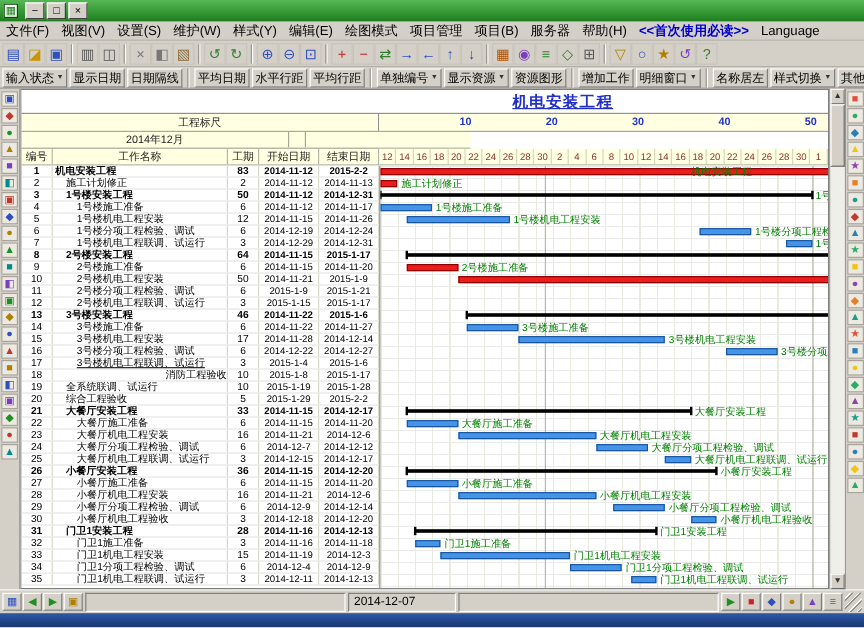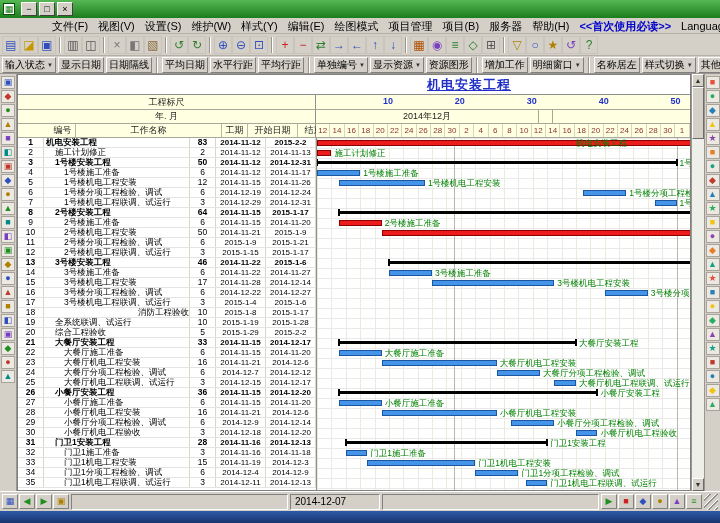--- a/index.html
+++ b/index.html
@@ -7,21 +7,21 @@
   body{font-family:"Liberation Sans","DejaVu Sans",sans-serif;}
   .window{width:720px;height:523px;position:relative;overflow:hidden;background:#d4d0c8;}
 
   
   .titlebar{height:18px;display:flex;align-items:center;padding:0 3px;background:linear-gradient(180deg,#55b854,#1b7d1b);}
   .app-icon{width:12px;height:12px;background:#fff;border:1px solid #0a4f0a;color:#1b7d1b;font-size:9px;line-height:10px;text-align:center;margin-right:4px;flex:none;}
   .title-text{color:#fff;font-size:10.5px;white-space:nowrap;overflow:hidden;flex:1;}
   .win-btn{width:16px;height:14px;margin-left:2px;background:#d4d0c8;border-top:1px solid #fff;border-left:1px solid #fff;border-right:1px solid #404040;border-bottom:1px solid #404040;font-size:9px;line-height:12px;text-align:center;color:#000;flex:none;}
 
   
-  .menubar{height:16px;display:flex;align-items:center;background:#d4d0c8;border-bottom:1px solid #b4b0a8;font-size:11px;padding-left:47px;}
+  .menubar{height:16px;display:flex;align-items:center;background:#d4d0c8;border-bottom:1px solid #b4b0a8;font-size:11px;}
   .menu-item{padding:0 5px;height:16px;line-height:16px;white-space:nowrap;}
   .menu-item.accent{color:#0000cc;font-weight:bold;}
 
   
   .toolbar1{height:22px;display:flex;align-items:center;background:#d4d0c8;border-bottom:1px solid #b4b0a8;padding:0 2px;}
   .tb-icon{width:18px;height:18px;line-height:16px;text-align:center;font-size:12px;border:1px solid #c8c4bc;background:#d4d0c8;flex:none;}
   .tb-sep{width:2px;height:16px;border-left:1px solid #9a968e;border-right:1px solid #fff;margin:0 3px;flex:none;}
 
   
   .toolbar2{height:18px;display:flex;align-items:center;background:#d4d0c8;border-bottom:1px solid #9a968e;padding:0 1px;font-size:10px;}
@@ -239,29 +239,28 @@
         <div class="hleft">工程标尺</div>
         <div class="hright" id="ruler-cells">
             <span class="ruler-num" style="left: 71.9231px;">10</span>
             <span class="ruler-num" style="left: 143.846px;">20</span>
             <span class="ruler-num" style="left: 215.769px;">30</span>
             <span class="ruler-num" style="left: 287.692px;">40</span>
             <span class="ruler-num" style="left: 359.615px;">50</span>
           </div>
       </div>
       <div class="hband hb-month">
-        <div class="hleft">年. 月</div>
         <div class="hright" id="month-cells">
             <div class="month-cell" style="width: 222.962px;">2014年12月</div>
             <div class="month-cell" style="width: 14.3846px;"></div>
           </div>
       </div>
       <div class="hband hb-cols">
         <div class="hleft cols" id="col-cells">
-            <div class="col-cell" style="width: 26px; margin-left: 32px;">编号</div>
+            <div class="col-cell" style="width: 26px;">编号</div>
             <div class="col-cell" style="width: 146px;">工作名称</div>
             <div class="col-cell" style="width: 26px;">工期</div>
             <div class="col-cell" style="width: 50px;">开始日期</div>
             <div class="col-cell" style="width: 50px;">结束日期</div>
           </div>
         <div class="hright" id="day-cells">
             <div class="day-cell" style="width: 14.3846px;">12</div>
             <div class="day-cell" style="width: 14.3846px;">14</div>
             <div class="day-cell" style="width: 14.3846px;">16</div>
             <div class="day-cell" style="width: 14.3846px;">18</div>
@@ -398,21 +397,21 @@
             </div>
             <div class="t-row">
               <div class="tc c0">16</div>
               <div class="tc c1" style="padding-left: 20px;">3号楼分项工程检验、调试</div>
               <div class="tc c2">6</div>
               <div class="tc c3">2014-12-22</div>
               <div class="tc c4">2014-12-27</div>
             </div>
             <div class="t-row">
               <div class="tc c0">17</div>
-              <div class="tc c1" style="padding-left: 20px;">3号楼机电工程联调、试运行</div>
+              <div class="tc c1" style="padding-left: 20px; text-decoration: underline;">3号楼机电工程联调、试运行</div>
               <div class="tc c2">3</div>
               <div class="tc c3">2015-1-4</div>
               <div class="tc c4">2015-1-6</div>
             </div>
             <div class="t-row">
               <div class="tc c0">18</div>
               <div class="tc c1" style="padding-left: 11px; text-align: right;">消防工程验收</div>
               <div class="tc c2">10</div>
               <div class="tc c3">2015-1-8</div>
               <div class="tc c4">2015-1-17</div>

